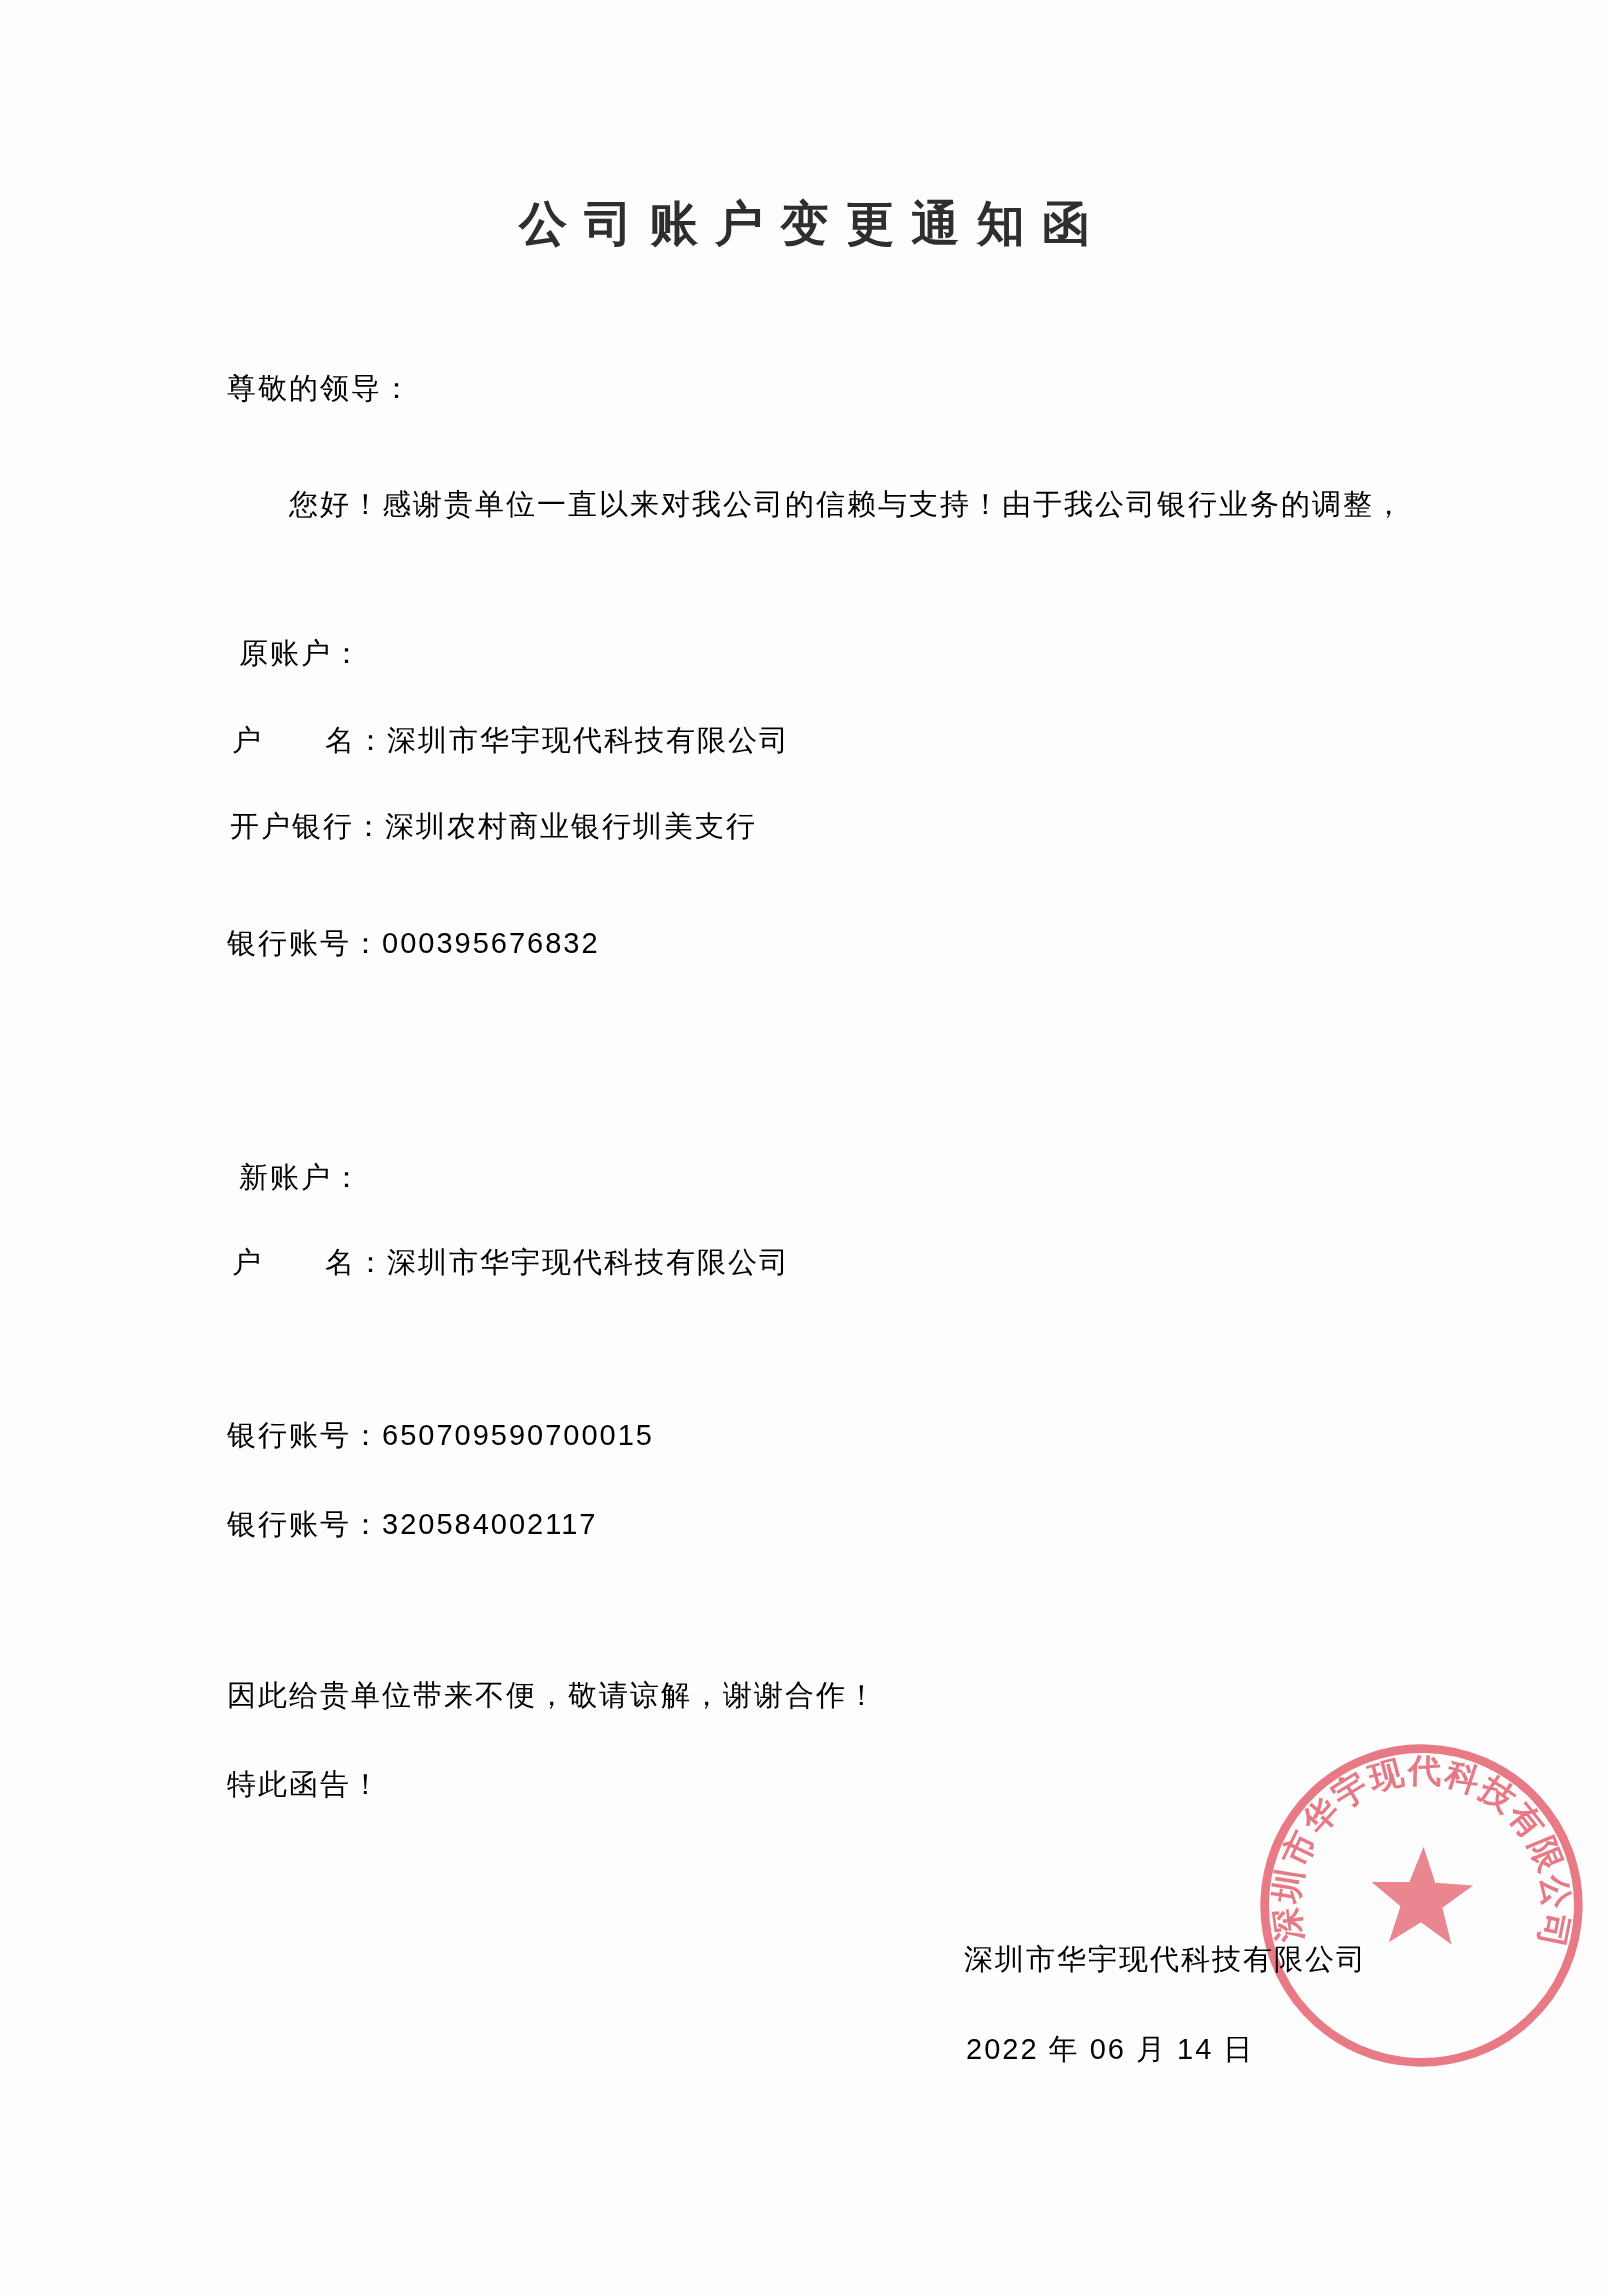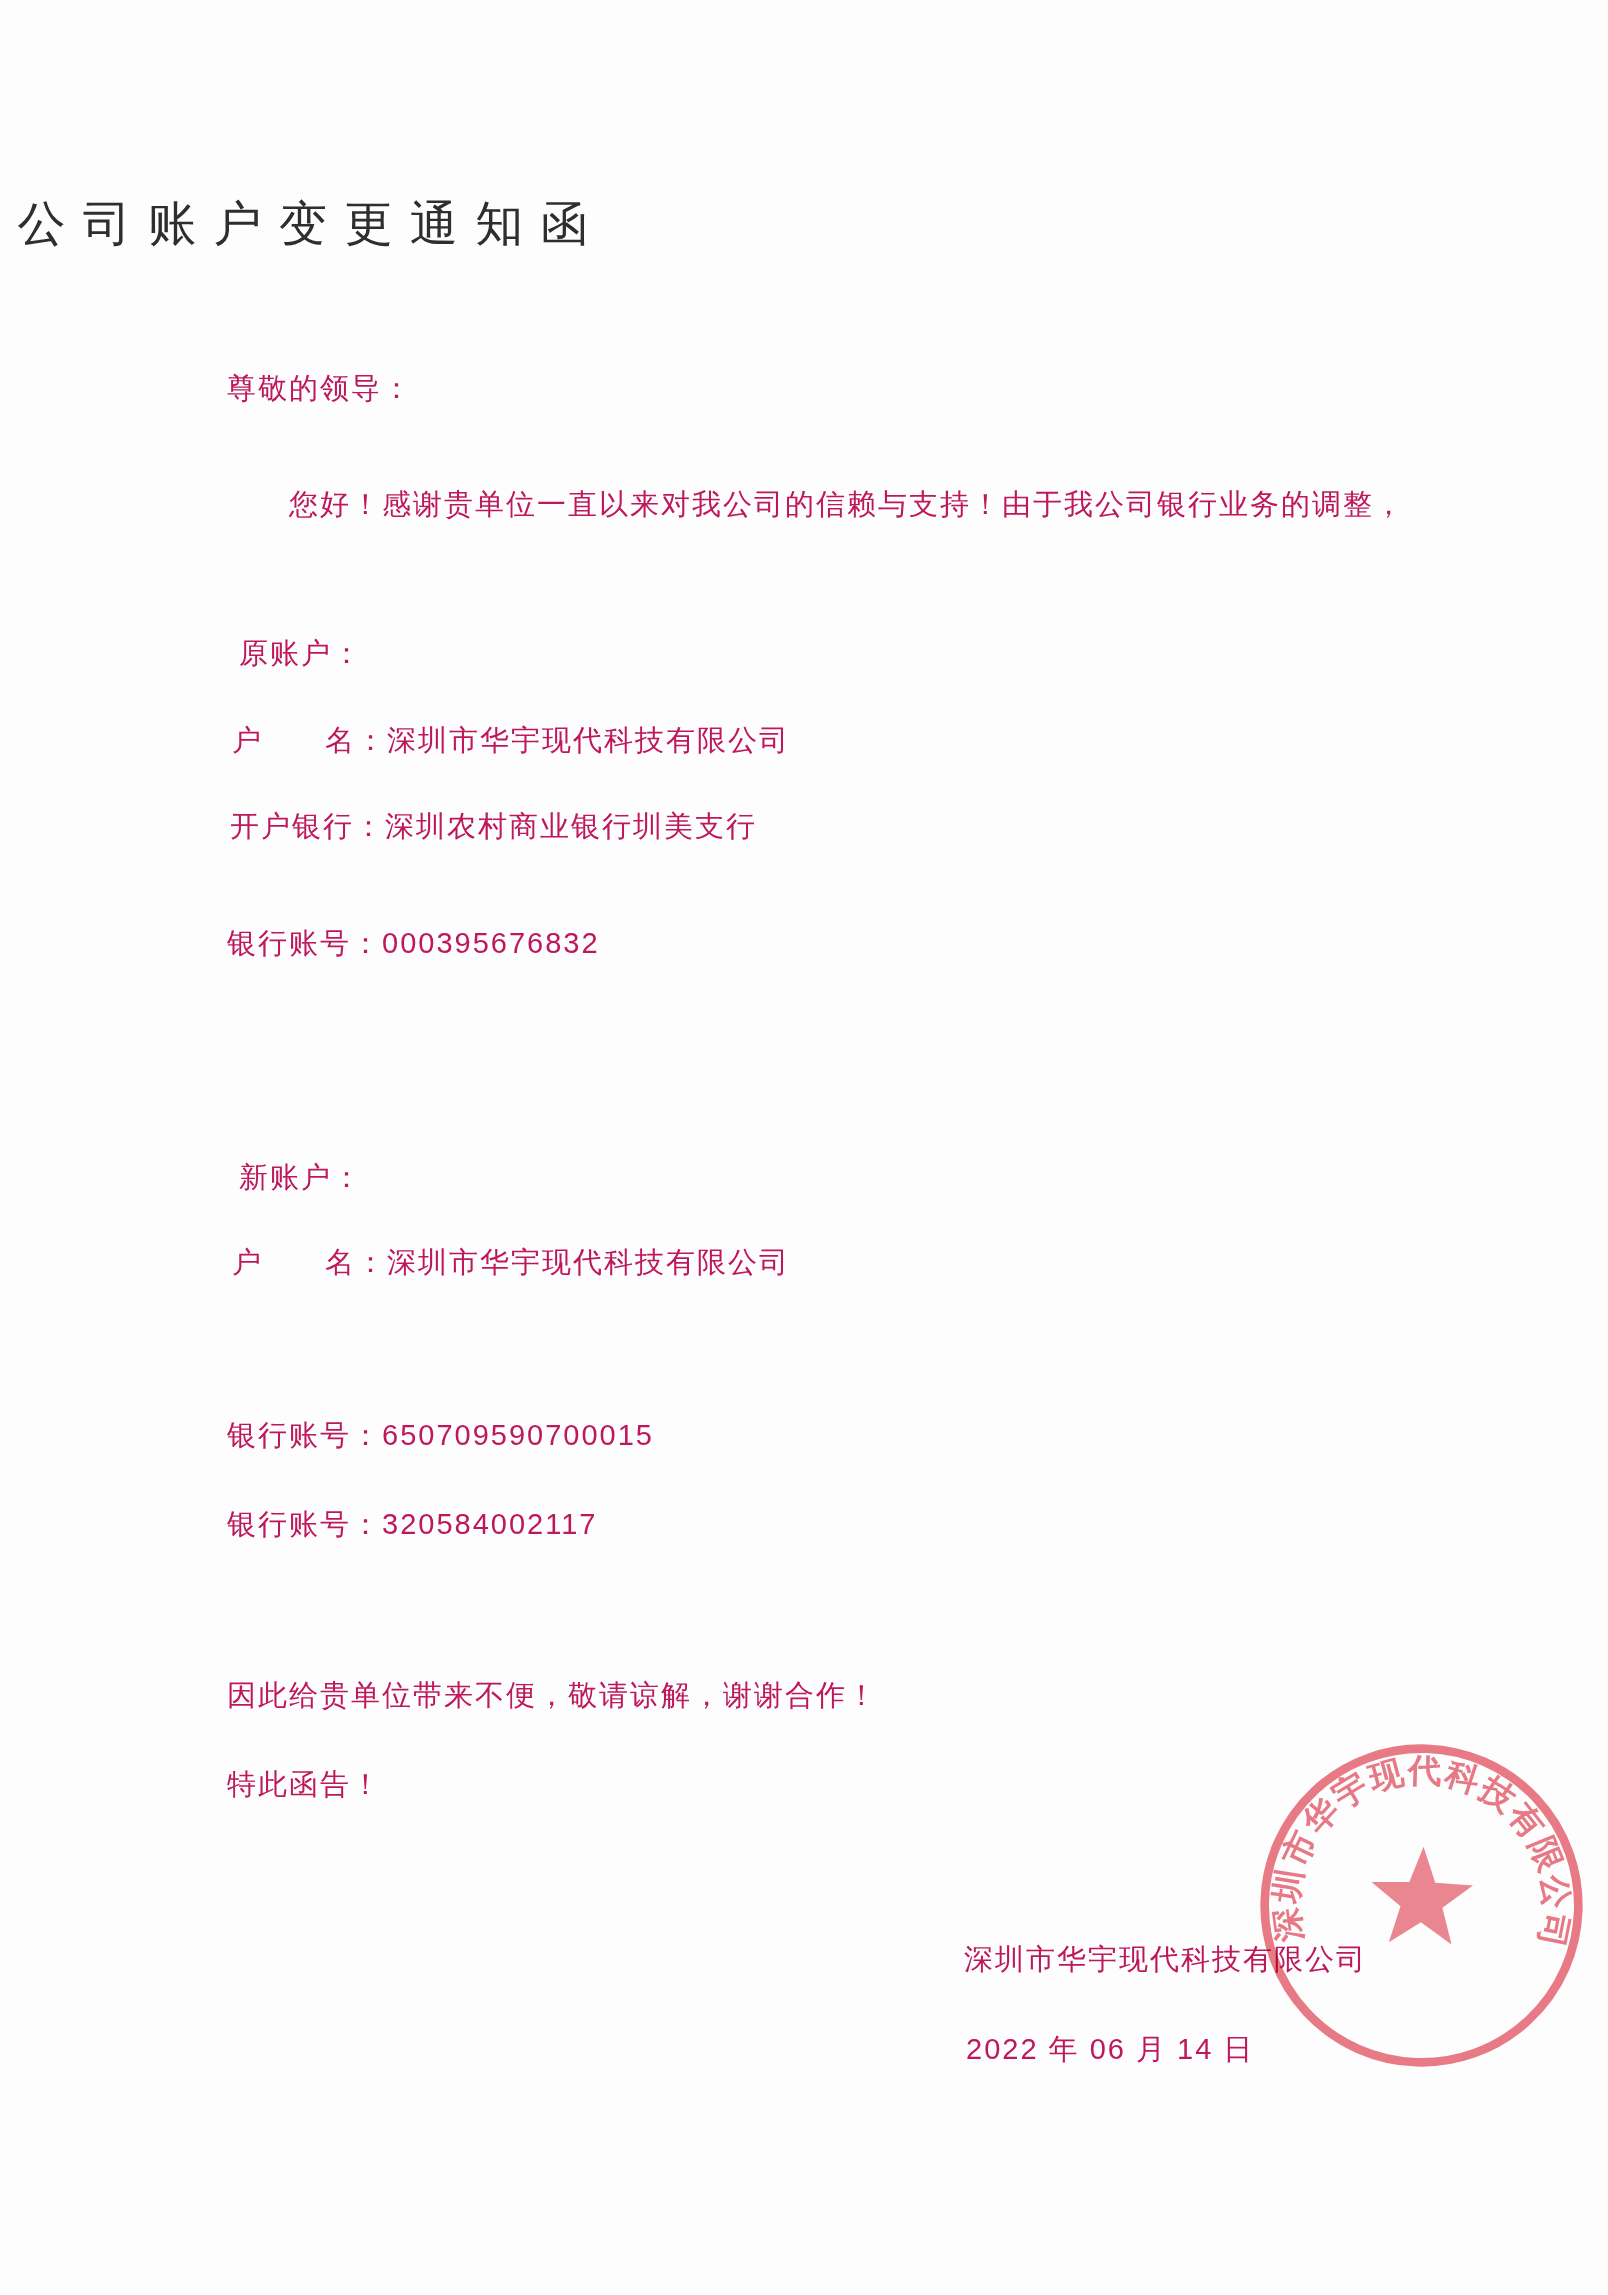--- a/index.html
+++ b/index.html
@@ -15,34 +15,35 @@
     overflow: hidden;
     font-family: "Liberation Sans", sans-serif;
     color: #2a2a2a;
   }
   .doc-title {
     position: absolute;
     top: 192px;
     left: 0;
     width: 100%;
     margin: 0;
+    text-align: center;
     font-size: 48px;
-    font-weight: 400;
+    font-weight: 700;
     letter-spacing: 17.4px;
     text-indent: 17.4px;
     color: #2e2e2e;
     white-space: pre;
   }
   .t-line {
     position: absolute;
     font-size: 29px;
     font-weight: 500;
     letter-spacing: 2px;
     line-height: 1.1;
-    color: #be185d;
+    color: #000000;
     white-space: pre;
   }
   .greeting     { left: 227px;  top: 373px;  }
   .para-1       { left: 289px;  top: 465px; margin-top: 24px;  }
   .para-2       { left: 227px;  top: 552px;  }
   .old-label    { left: 239px;  top: 638px;  }
   .old-holder   { left: 232px;  top: 725px; }
   .old-bank     { left: 230px;  top: 811px; }
   .old-account  { left: 227px;  top: 897px; margin-top: 31px; }
   .new-label    { left: 239px;  top: 1162px; }

